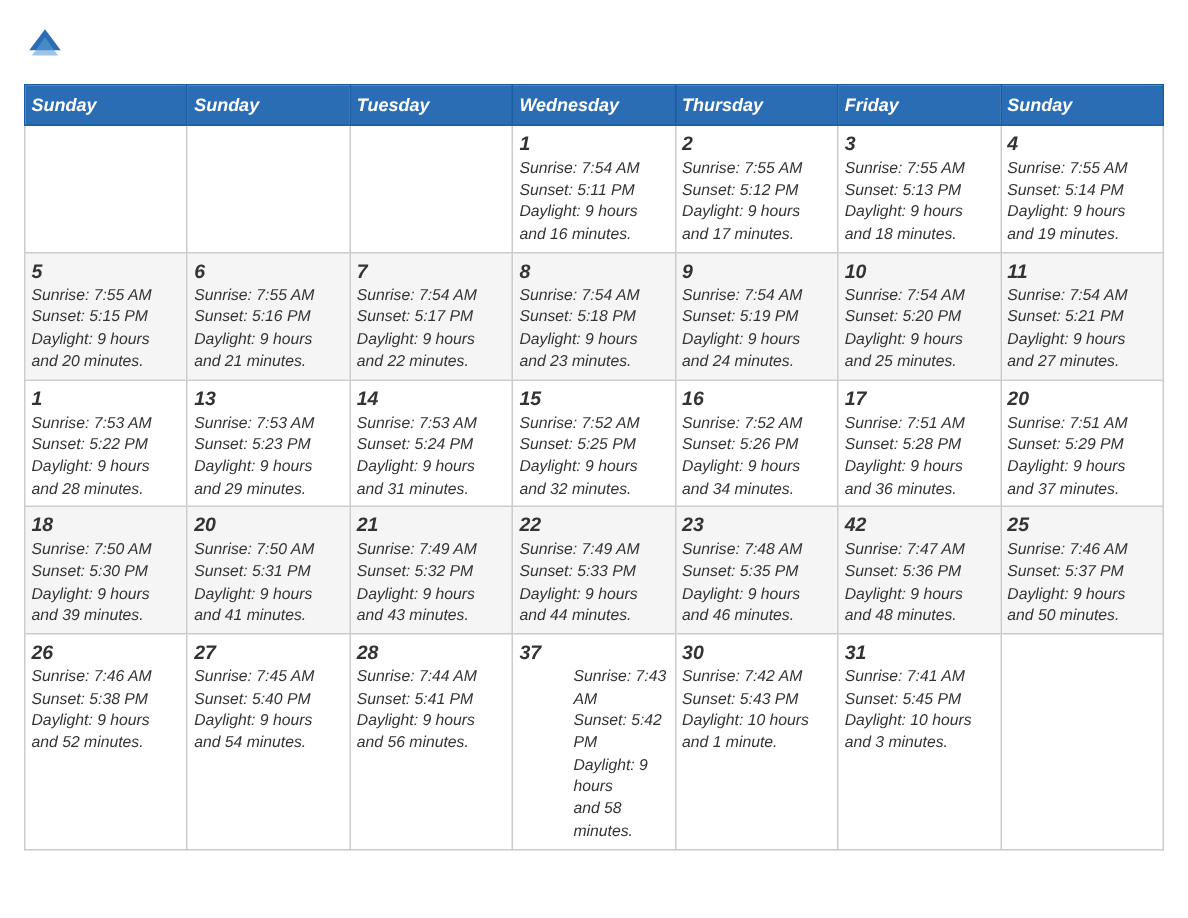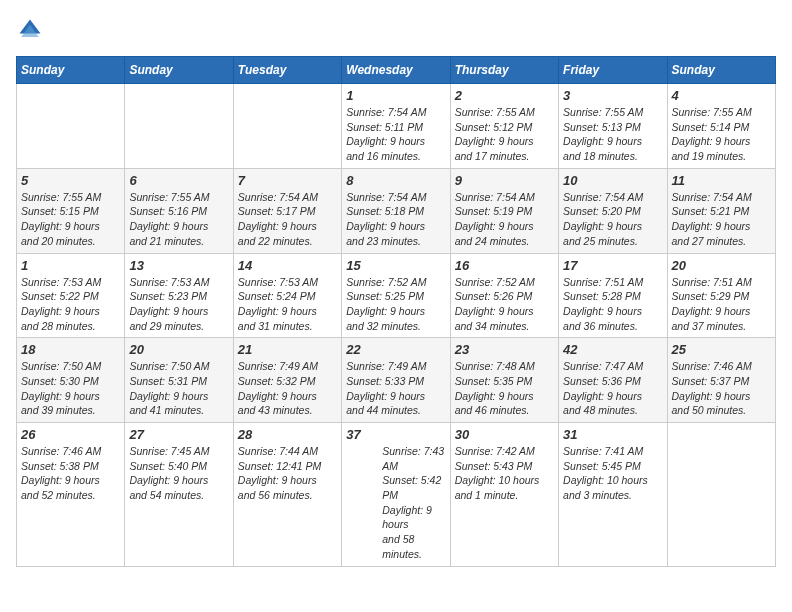--- a/index.html
+++ b/index.html
@@ -315,21 +315,21 @@
         <td>
           <div class="day-number">27</div>
           <div class="day-info" style="white-space: pre-line;">Sunrise: 7:45 AM
 Sunset: 5:40 PM
 Daylight: 9 hours
 and 54 minutes.</div>
         </td>
         <td>
           <div class="day-number">28</div>
           <div class="day-info" style="white-space: pre-line;">Sunrise: 7:44 AM
-Sunset: 12:41 PM
+Sunset: 5:41 PM
 Daylight: 9 hours
 and 56 minutes.</div>
         </td>
         <td>
           <div class="day-number">37</div>
           <div class="day-info" style="white-space: pre-line; margin-left: 36px;">Sunrise: 7:43 AM
 Sunset: 5:42 PM
 Daylight: 9 hours
 and 58 minutes.</div>
         </td>

